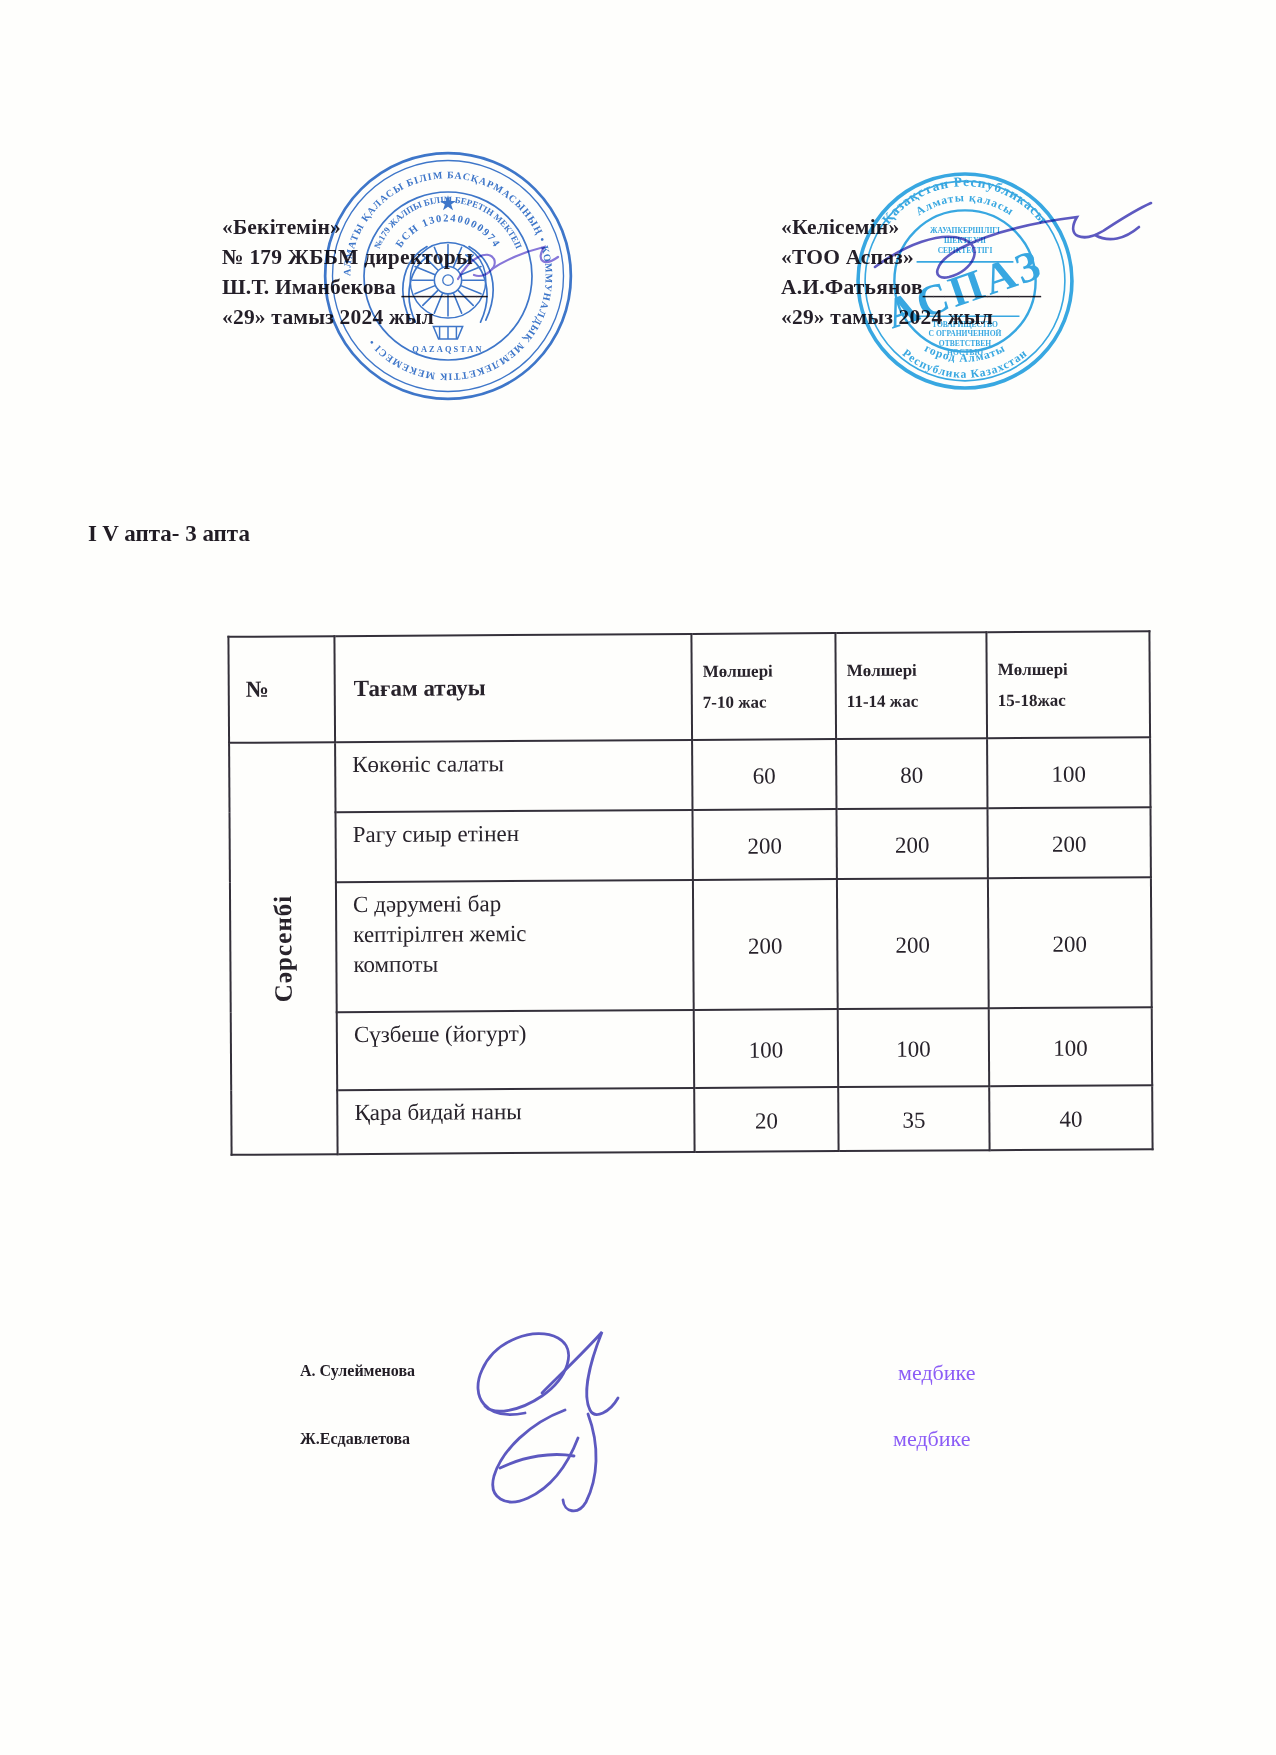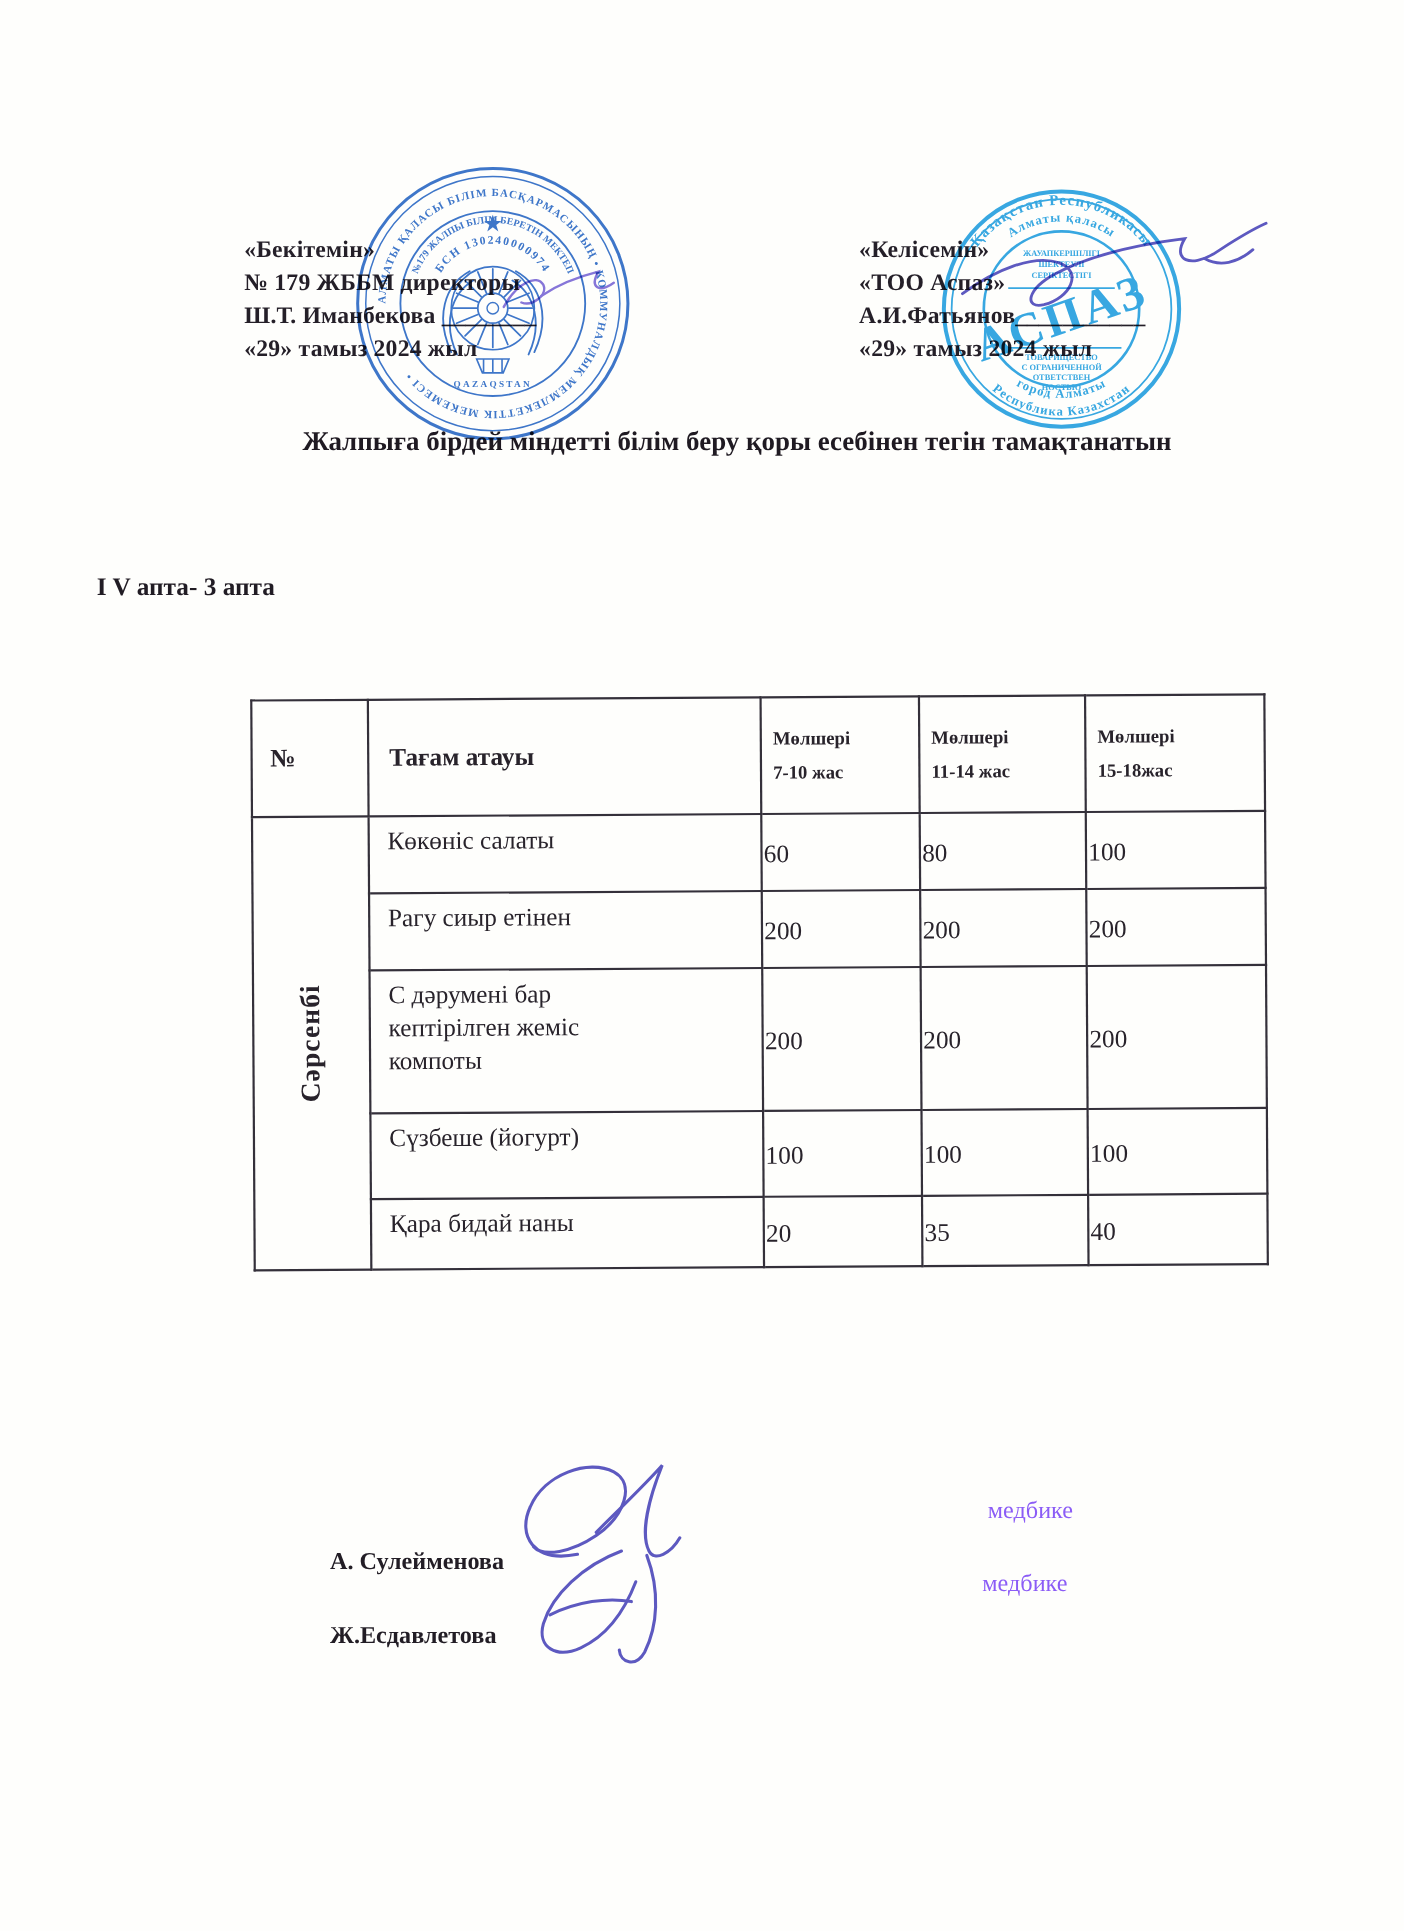--- a/index.html
+++ b/index.html
@@ -50,23 +50,23 @@
   th.h-dish{font-size:23px;font-weight:bold;text-align:left;vertical-align:middle;padding-left:18px;}
   th.h-size{font-size:17px;font-weight:bold;text-align:left;vertical-align:middle;
             padding-left:10px;line-height:31px;white-space:pre-line;}
   td.day-cell{position:relative;}
   td.day-cell .vert{
     position:absolute;left:50%;top:50%;
     transform:translate(-50%,-50%) rotate(-90deg);
     white-space:nowrap;font-weight:bold;font-size:25px;letter-spacing:1px;
   }
   td.dish{font-size:23px;vertical-align:top;padding:7px 8px 0 16px;line-height:30px;white-space:pre-line;}
-  td.num{font-size:23px;vertical-align:middle;padding-top:4px;}
-  
-  .sig-name{font-weight:bold;font-size:22px;color:#221d25;z-index:3;margin-top:44px;}
+  td.num{font-size:23px;text-align:center;vertical-align:middle;padding-top:4px;}
+  
+  .sig-name{font-weight:bold;font-size:16px;color:#221d25;z-index:3;}
   .sig-role{font-size:22px;color:#8b5cf6;z-index:3;}
 </style>
 </head>
 <body>
 
 <div class="abs approval" style="left:222px;top:212px;">
   <div>«Бекітемін»</div>
   <div>№ 179 ЖББМ  директоры</div>
   <div><span>Ш.Т. Иманбекова</span> <span class="uline">________</span></div>
   <div>«29» тамыз 2024 жыл</div>
@@ -158,21 +158,20 @@
 </svg>
 
 <svg class="abs sig" style="left:440px;top:235px;" width="130" height="60" viewBox="0 0 130 60">
   <g fill="none" stroke="#7b68d8" stroke-width="2.2" stroke-linecap="round" opacity="0.9">
     <path d="M 18 44 C 30 22 48 14 54 24 C 58 33 44 44 34 40"></path>
     <path d="M 52 34 C 70 22 88 16 104 12 C 96 26 104 32 118 22"></path>
   </g>
 </svg>
 
 <div class="abs doc-title">
-  <div>Жалпыға бірдей міндетті білім беру қоры  есебінен тегін тамақтанатын</div>
 </div>
 
 <div class="abs week-heading">I V апта- 3 апта</div>
 
 <table class="menu">
   <colgroup>
     <col style="width:106px">
       <col style="width:357px">
       <col style="width:144px">
       <col style="width:151px">

